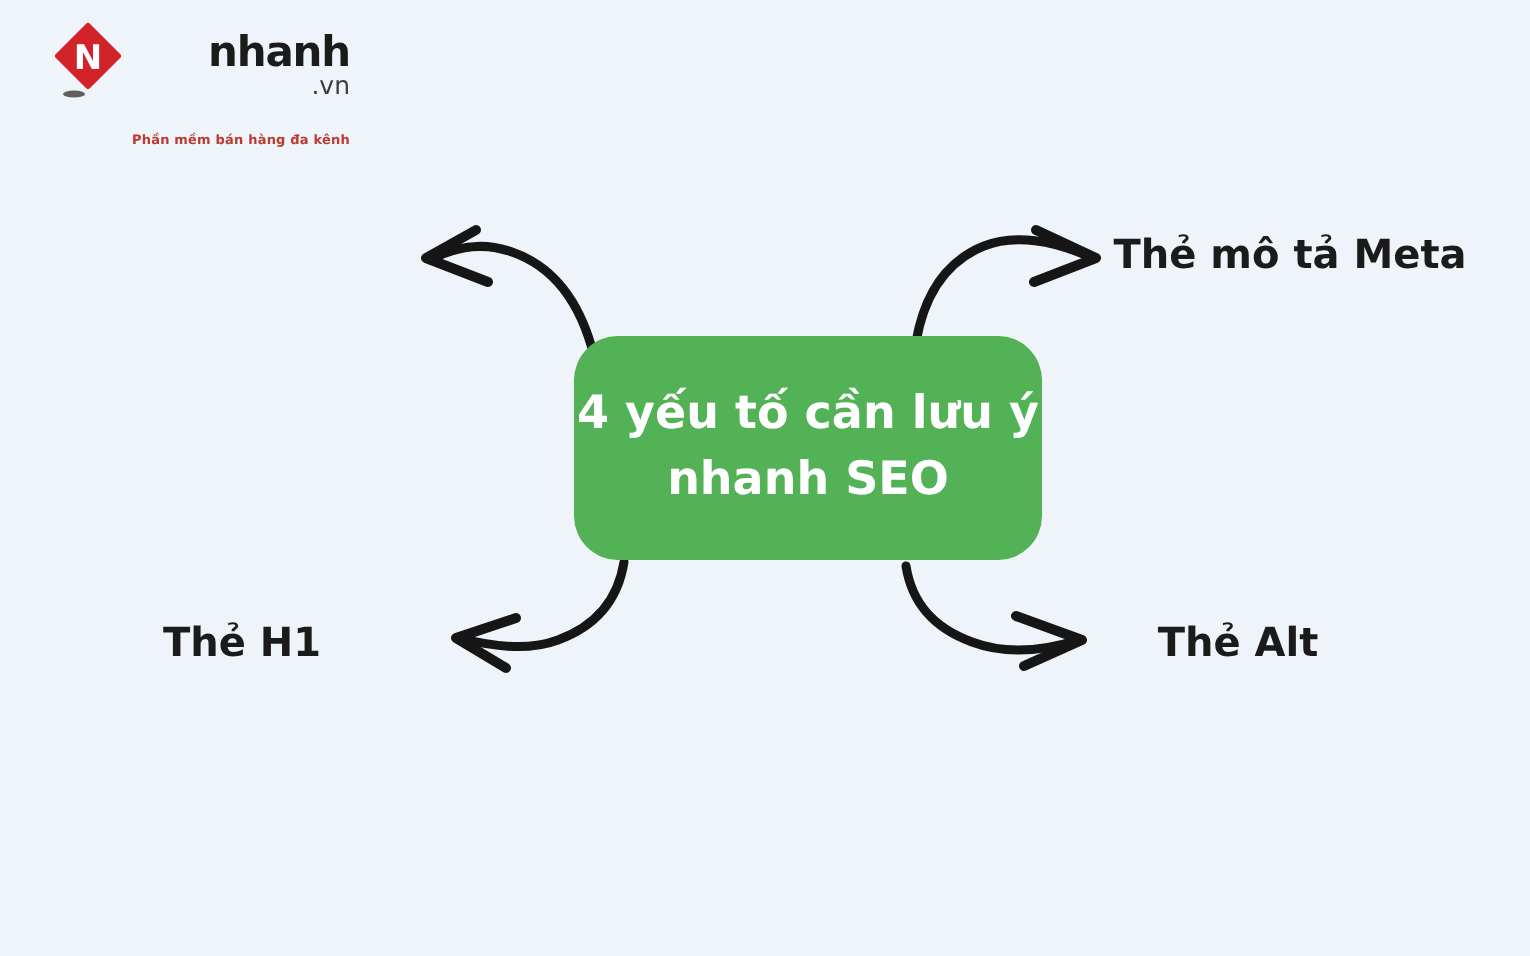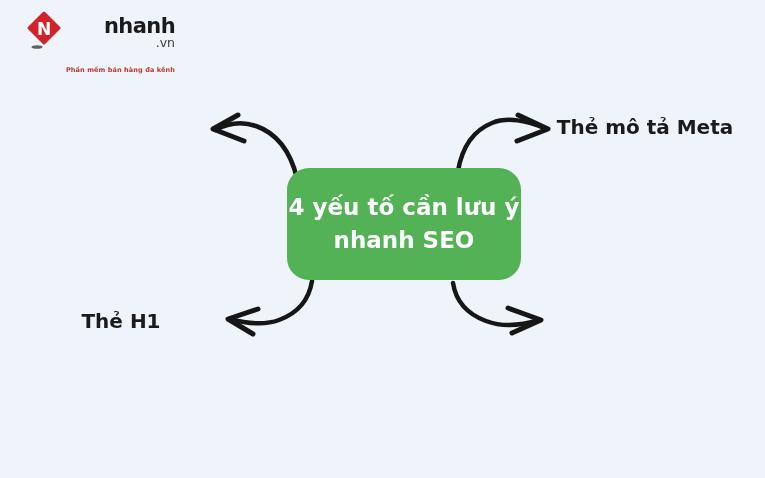--- a/index.html
+++ b/index.html
@@ -135,14 +135,15 @@
     </g>
   </svg>
 
   <div class="center-box">
     <div class="line">4 yếu tố cần lưu ý</div>
     <div class="line">nhanh SEO</div>
   </div>
 
   <div class="node-label node-top-right">Thẻ mô tả Meta</div>
   <div class="node-label node-bottom-left">Thẻ H1</div>
+  <div class="node-label node-bottom-right">Thẻ Alt</div>
 
 </div>
 
 </body></html>

